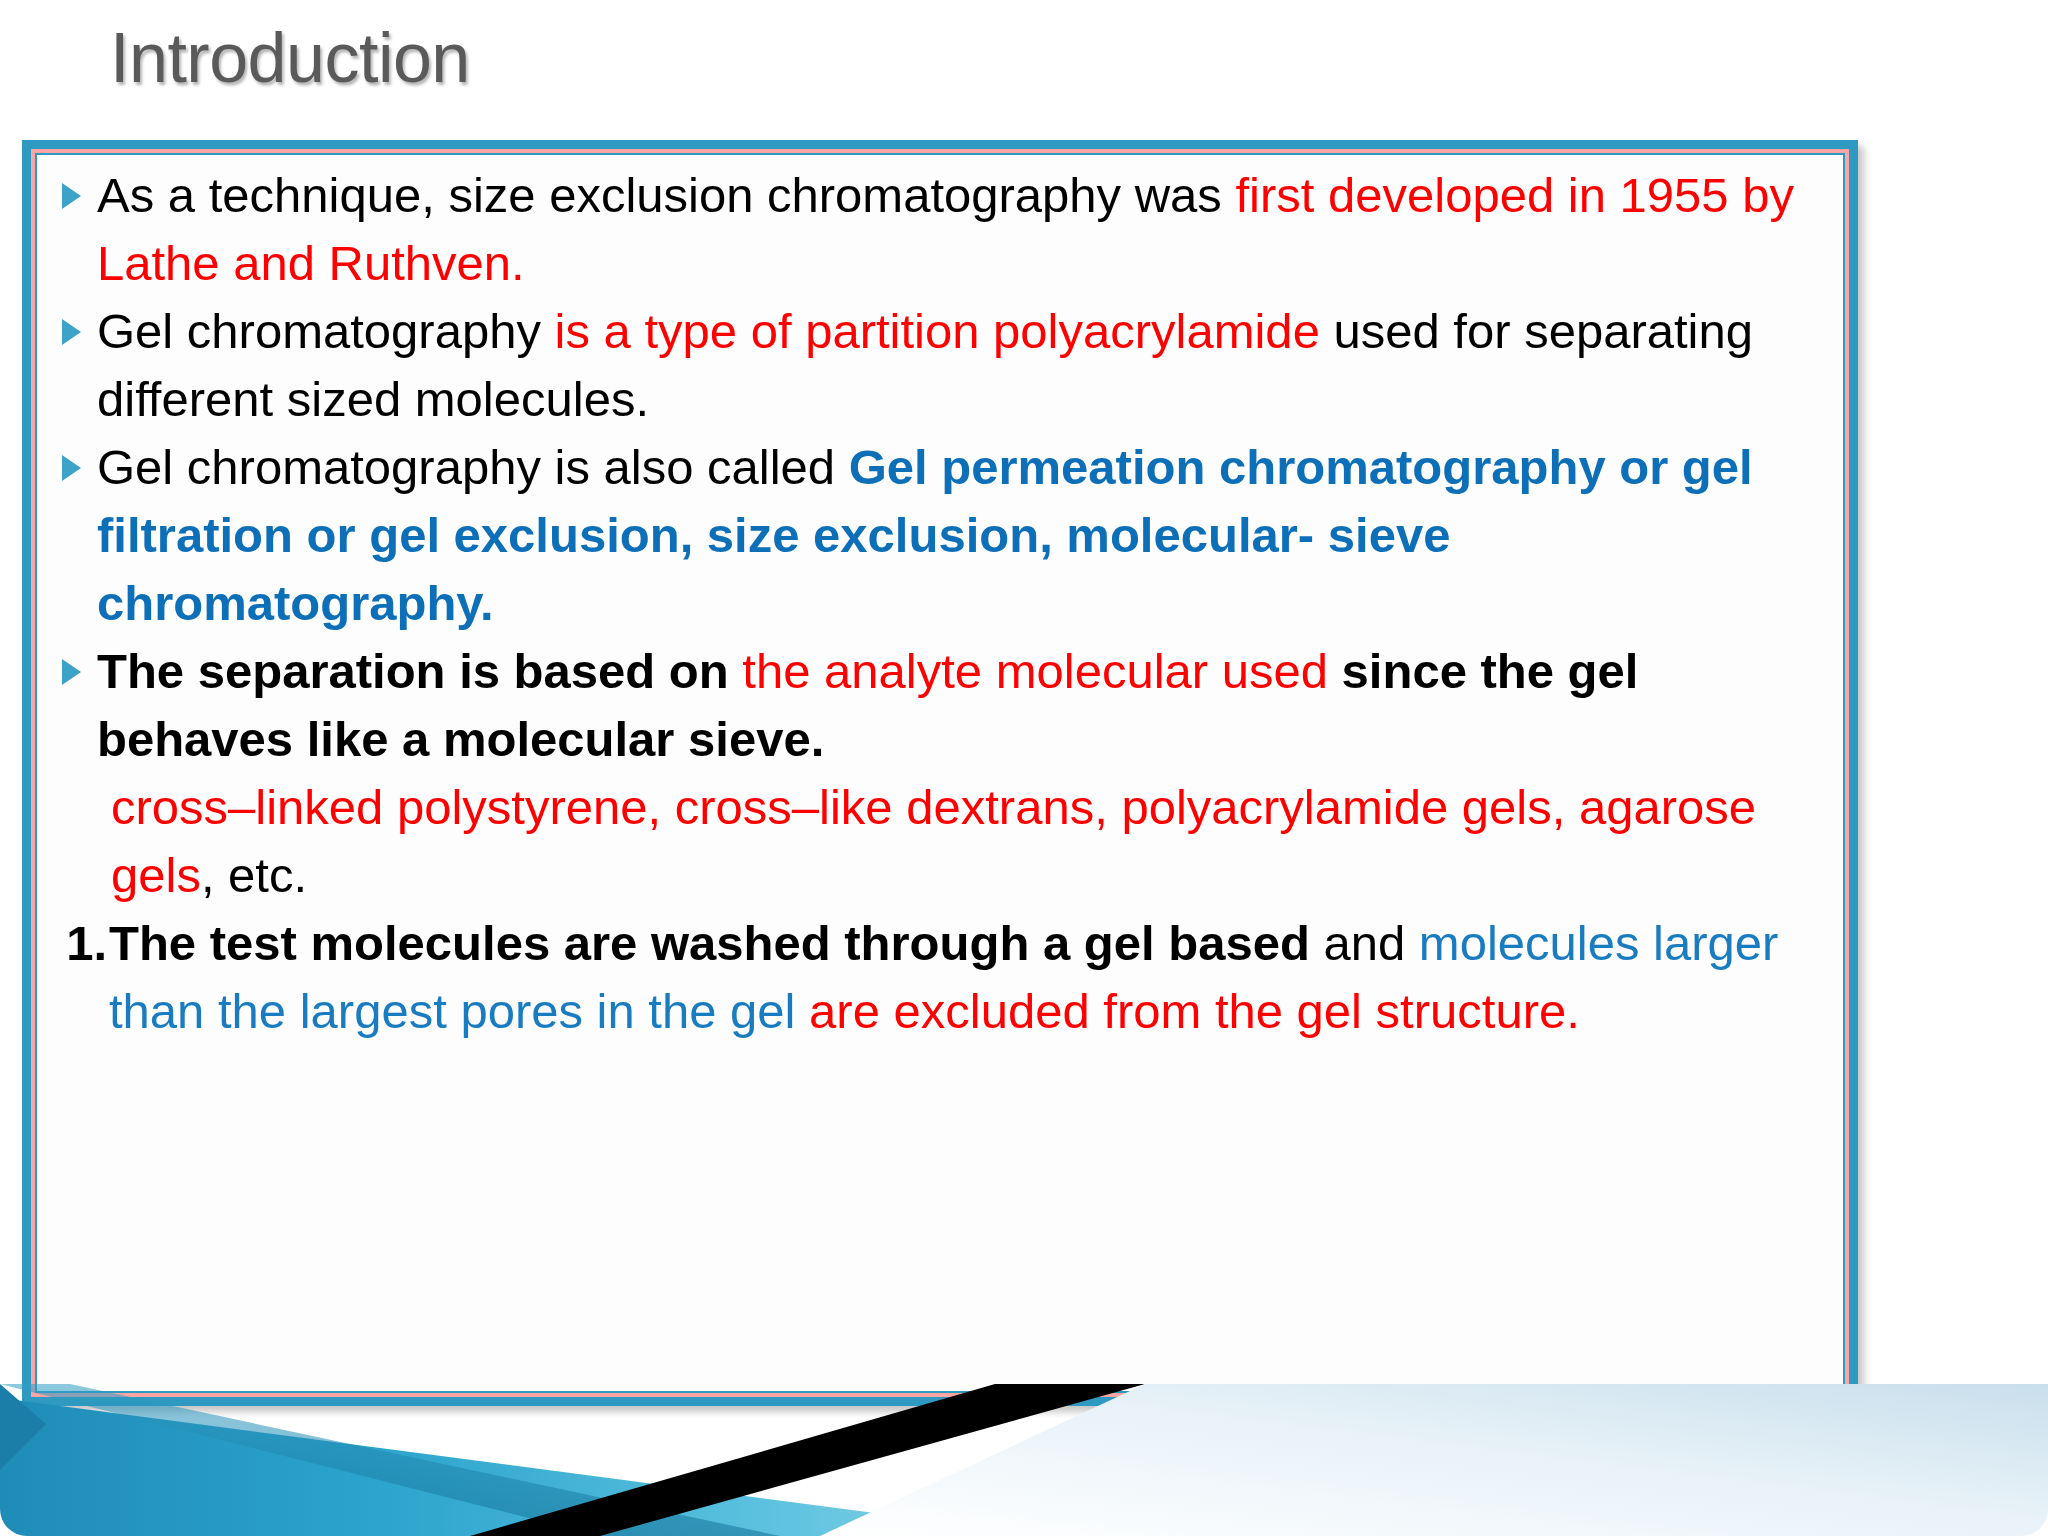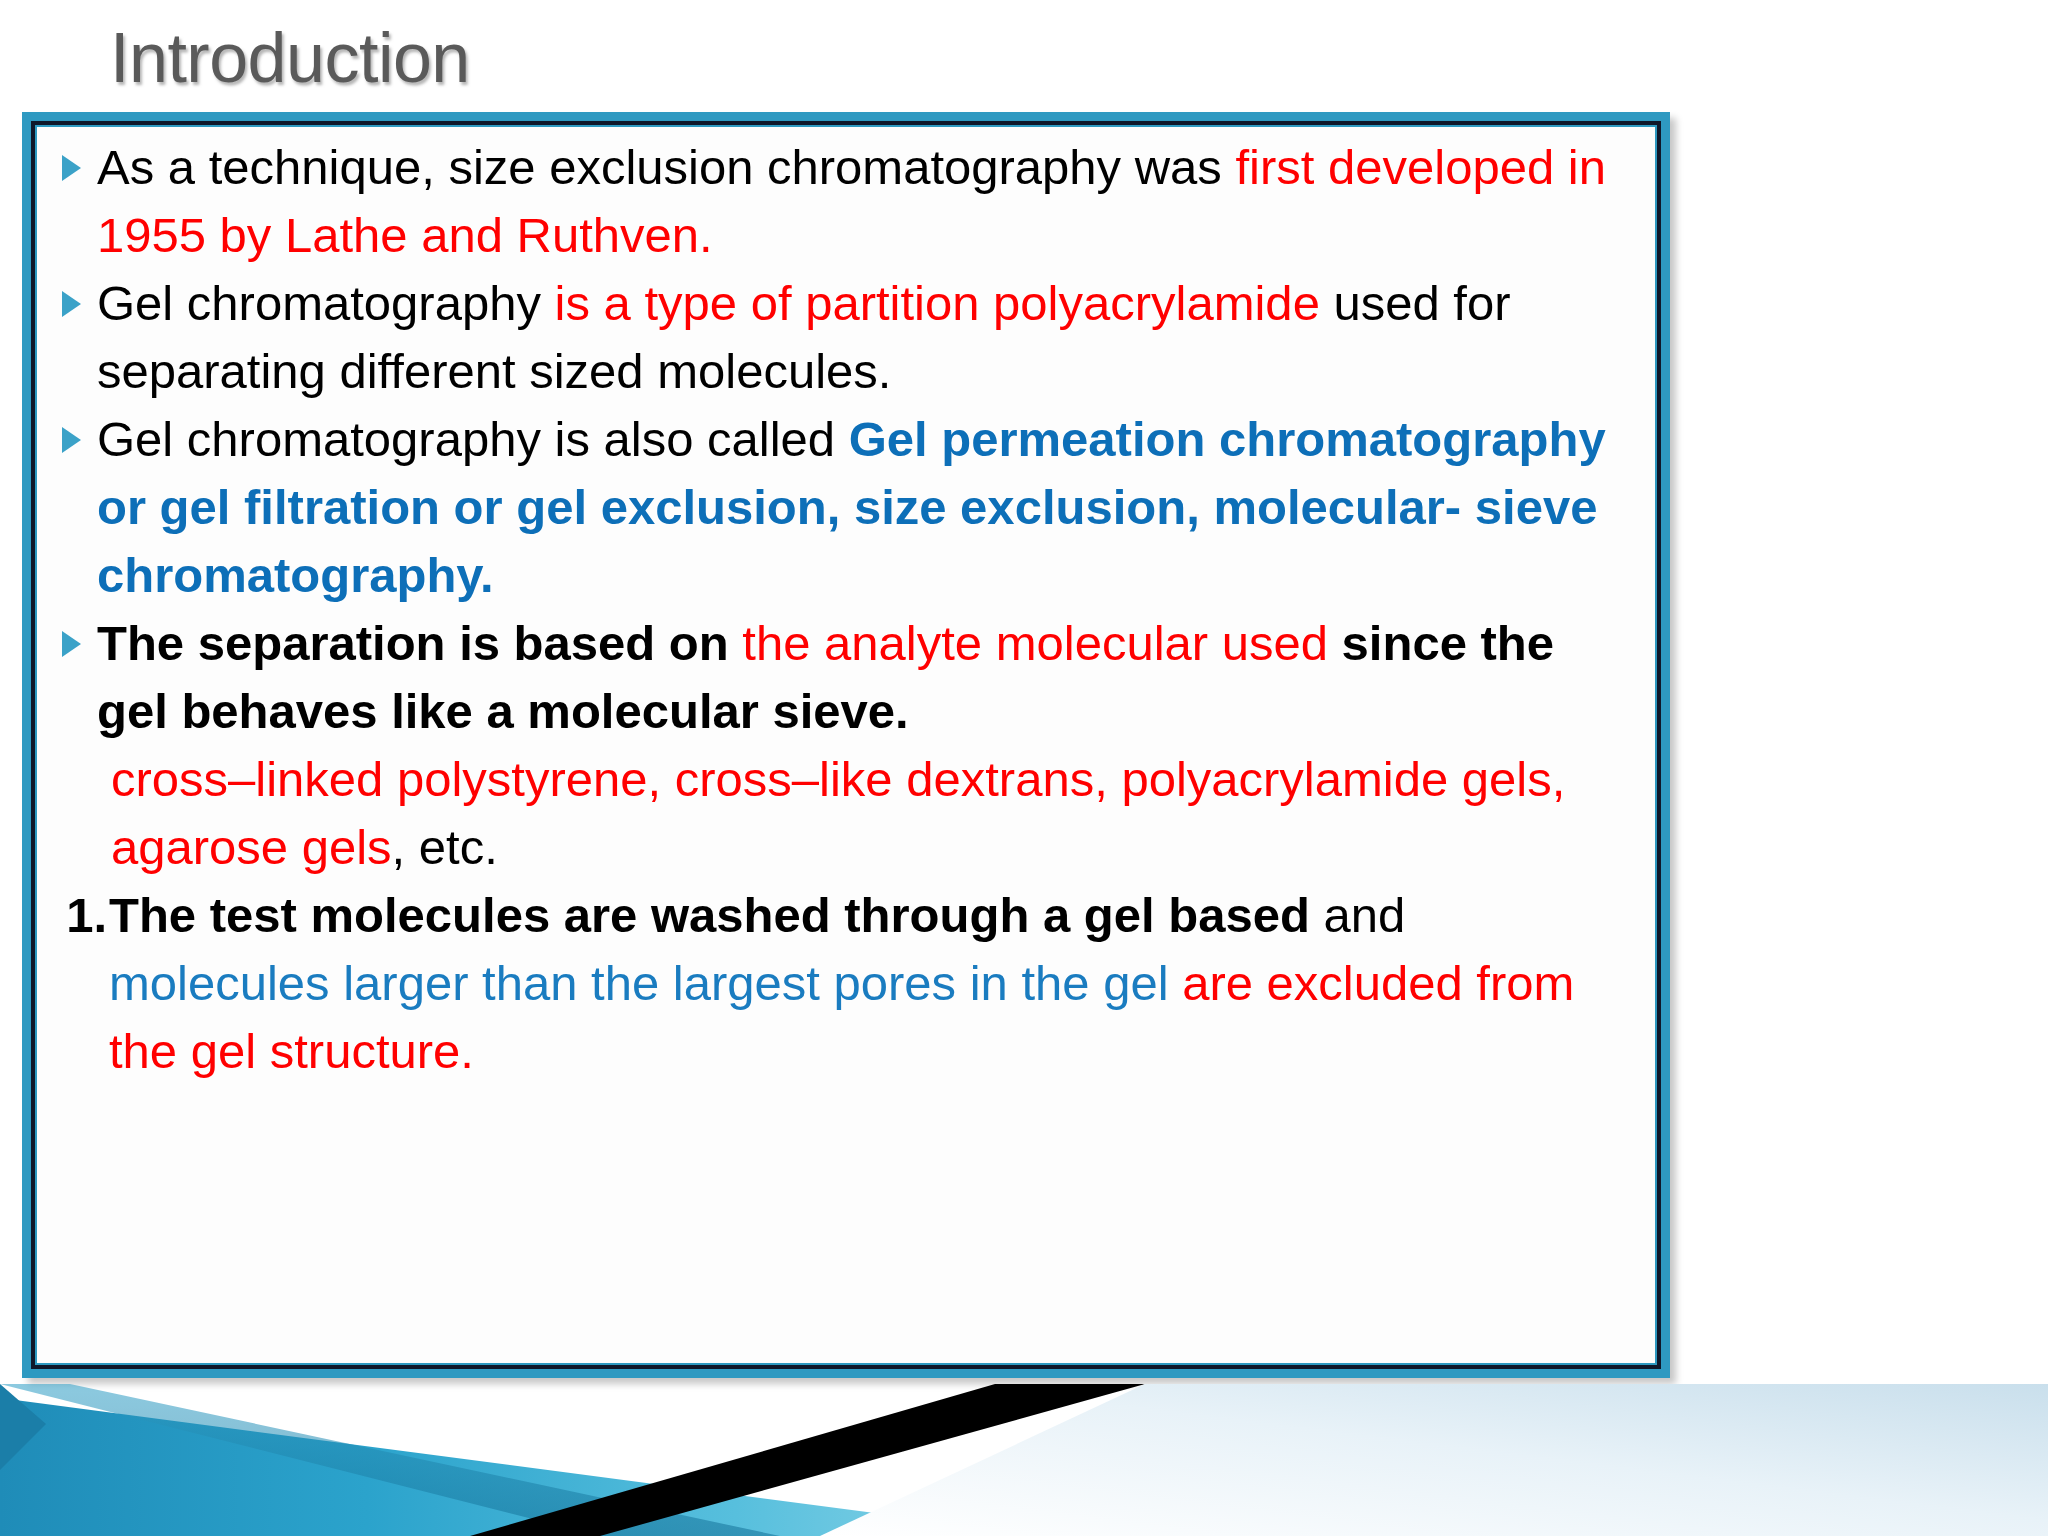--- a/index.html
+++ b/index.html
@@ -14,46 +14,47 @@
     font-family: "Liberation Sans", sans-serif;
     position: relative;
   }
 
   
   #slide {
     position: absolute;
     inset: 0;
     background: #ffffff;
     overflow: hidden;
+    border-radius: 27px;
   }
 
   
   #title {
     position: absolute;
     left: 110px;
     top: 22px;
     font-size: 70px;
     font-weight: 400;
     letter-spacing: -0.5px;
     color: #5a5a5a;
     text-shadow: 2px 3px 3px rgba(120,120,120,0.55);
     line-height: 1.05;
     white-space: nowrap;
   }
 
   
   #content-box {
     position: absolute;
     left: 22px;
-    top: 112px;
-    width: 1648px;
+    top: 140px;
+    width: 1836px;
     height: 1266px;
     box-sizing: border-box;
     border: 9px solid #2e99c1;
-    background: #0f172a;
+    background: #fca5a5;
     box-shadow: 6px 6px 7px rgba(0,0,0,0.22);
   }
   #content-inner {
     position: absolute;
     inset: 4px;
     border: 2px solid #2e99c1;
     background: #fdfdfd;
     box-sizing: border-box;
     overflow: hidden;
   }

